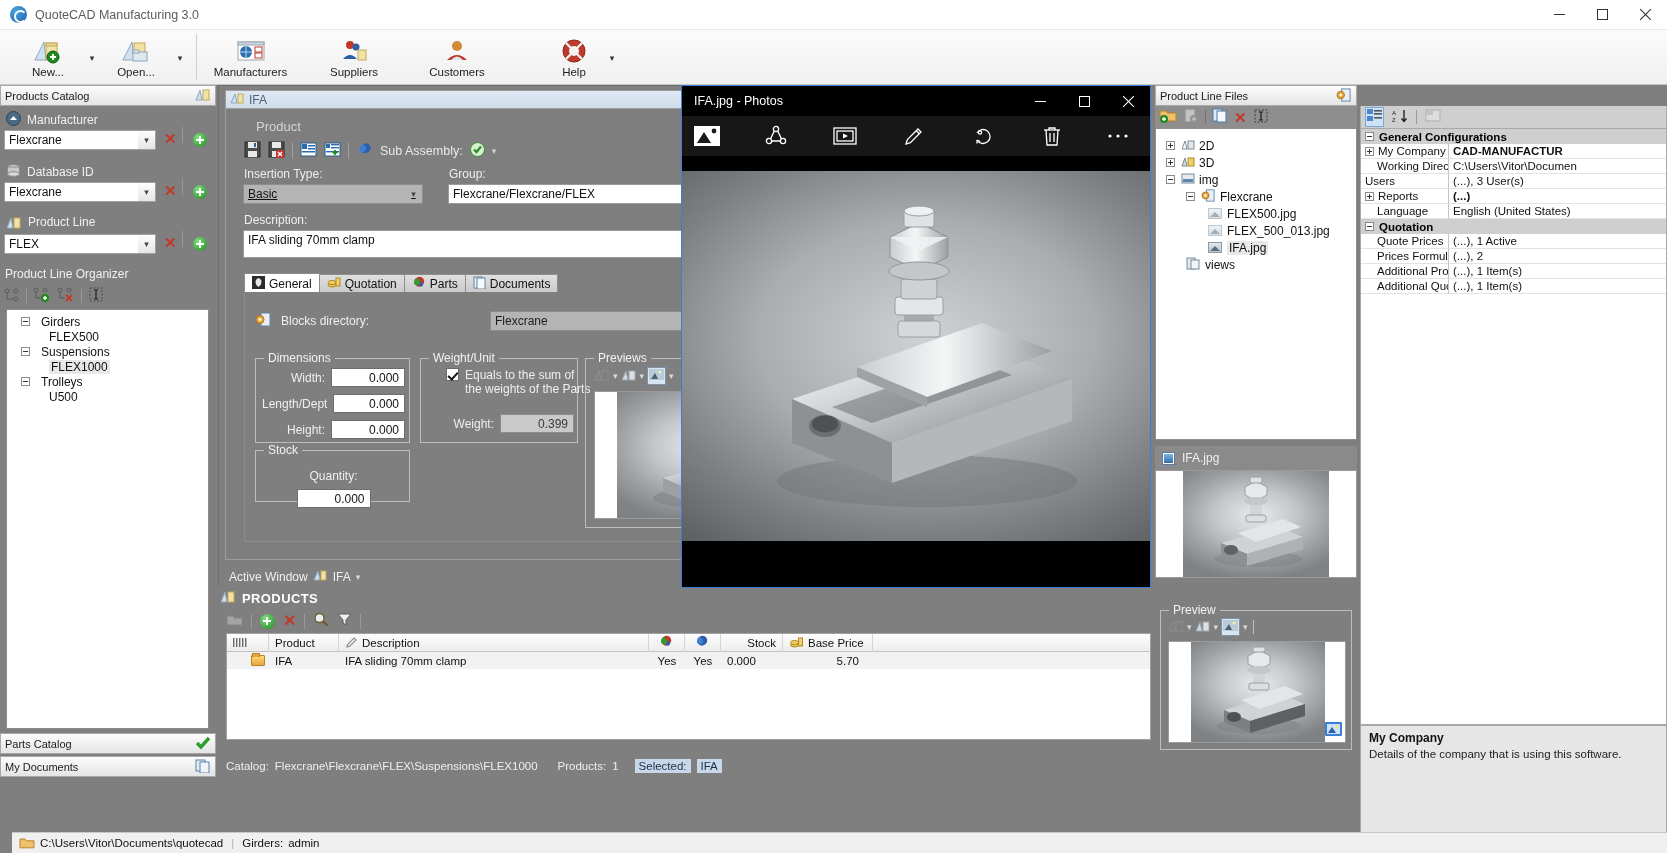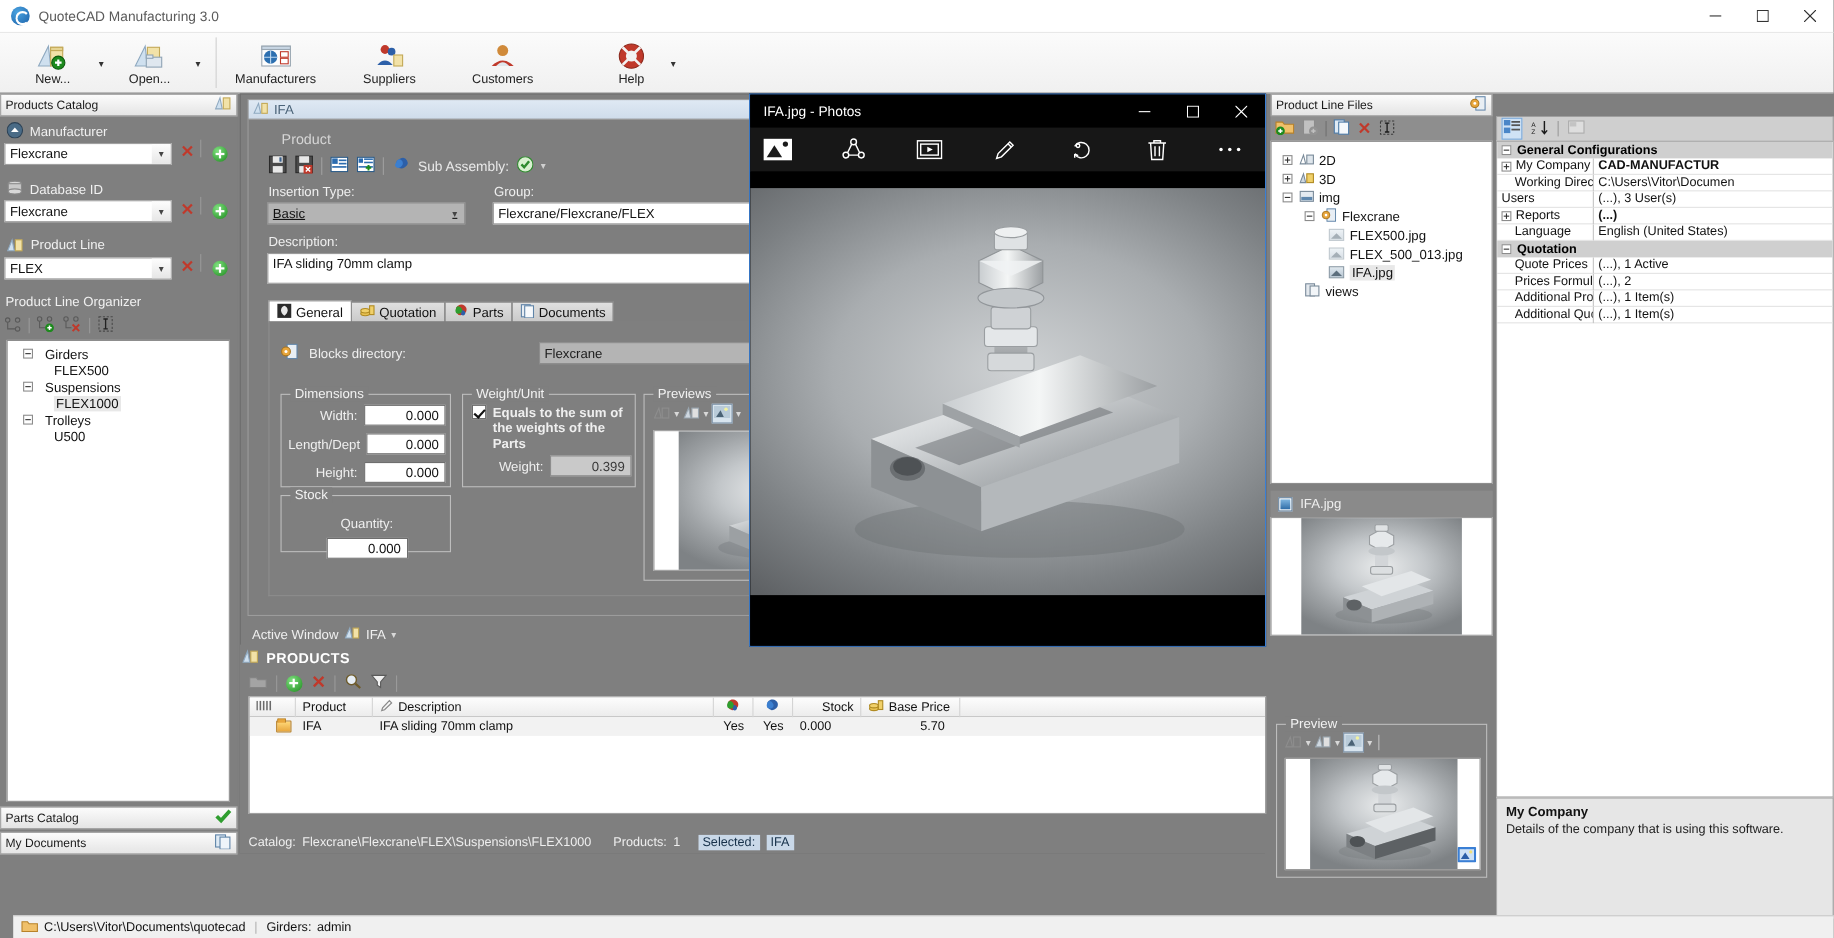--- a/index.html
+++ b/index.html
@@ -686,21 +686,21 @@
         <div class="grp" style="left:10px;top:158px;width:155px;height:52px;">
           <span class="cap">Stock</span>
           <div style="position:absolute;left:6px;top:18px;width:143px;display:flex;align-items:center;justify-content:flex-end;gap:6px;flex-direction:column;">
             <span class="field-lbl">Quantity:</span>
             <span class="num">0.000</span>
           </div>
         </div>
 
         <div class="grp" style="left:175px;top:66px;width:158px;height:85px;">
           <span class="cap">Weight/Unit</span>
-          <div style="position:absolute;left:8px;top:9px;display:flex;gap:6px;width:145px;font-weight:bold;">
+          <div style="position:absolute;left:25px;top:9px;display:flex;gap:6px;width:145px;">
             <span class="chk"></span>
             <span class="field-lbl" style="line-height:14px;">Equals to the sum of the weights of the Parts</span>
           </div>
           <div style="position:absolute;left:8px;top:55px;width:145px;display:flex;align-items:center;justify-content:flex-end;gap:6px;">
             <span class="field-lbl">Weight:</span>
             <span class="num ro">0.399</span>
           </div>
         </div>
 
         <div class="grp" style="left:340px;top:66px;width:230px;height:170px;">
@@ -1221,21 +1221,21 @@
         <div class="gc" style="width:70px;">IFA</div>
         <div class="gc" style="width:310px;">IFA sliding 70mm clamp</div>
         <div class="gc" style="width:36px;justify-content:center;">Yes</div>
         <div class="gc" style="width:36px;justify-content:center;">Yes</div>
         <div class="gc" style="width:62px;">0.000</div>
         <div class="gc" style="width:90px;justify-content:flex-end;padding-right:14px;">5.70</div>
       </div>
     </div>
   </div>
 
-  <div style="position:absolute;left:1155px;top:596px;width:202px;height:160px;margin-top:48px;">
+  <div style="position:absolute;left:1155px;top:596px;width:202px;height:160px;">
     <div class="grp" style="left:5px;top:14px;width:192px;height:140px;">
       <span class="cap">Preview</span>
       <div style="position:absolute;left:7px;top:7px;display:flex;align-items:center;gap:3px;">
         <span>
           <svg width="16" height="14" viewBox="0 0 16 14">
               <polygon points="1,12 5,3 7,12" fill="none" stroke="#8e8e8e"></polygon>
               <rect x="8" y="3" width="6" height="9" fill="none" stroke="#8e8e8e"></rect>
             </svg>
         </span>
         <span style="color:#d8d8d8;font-size:9px;">▾</span>

